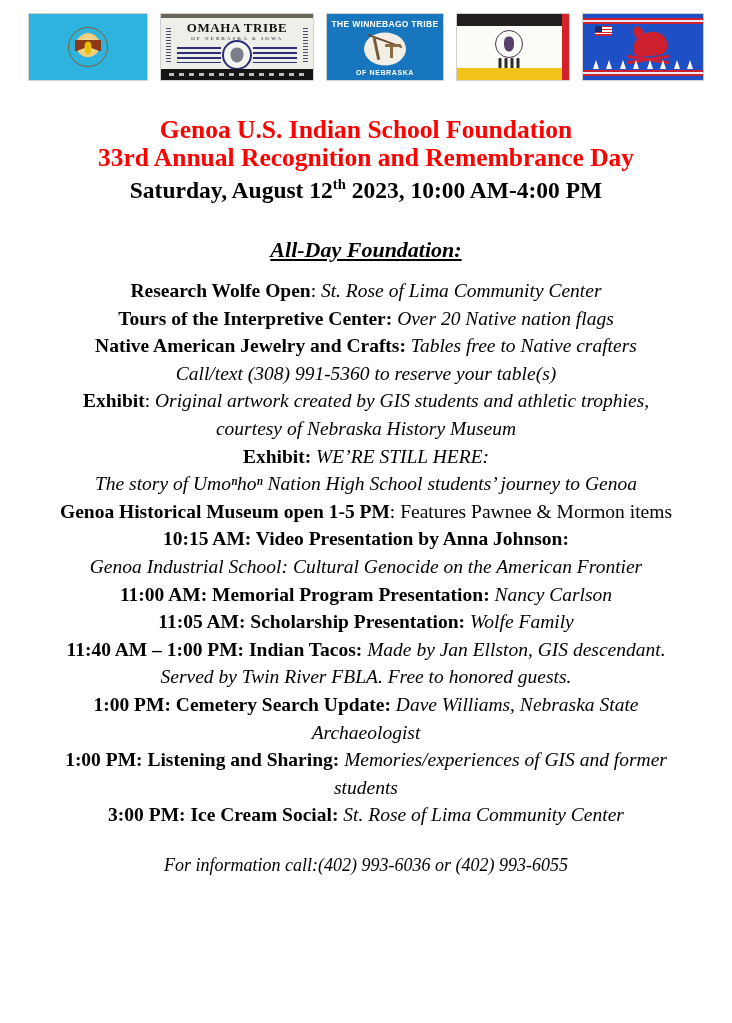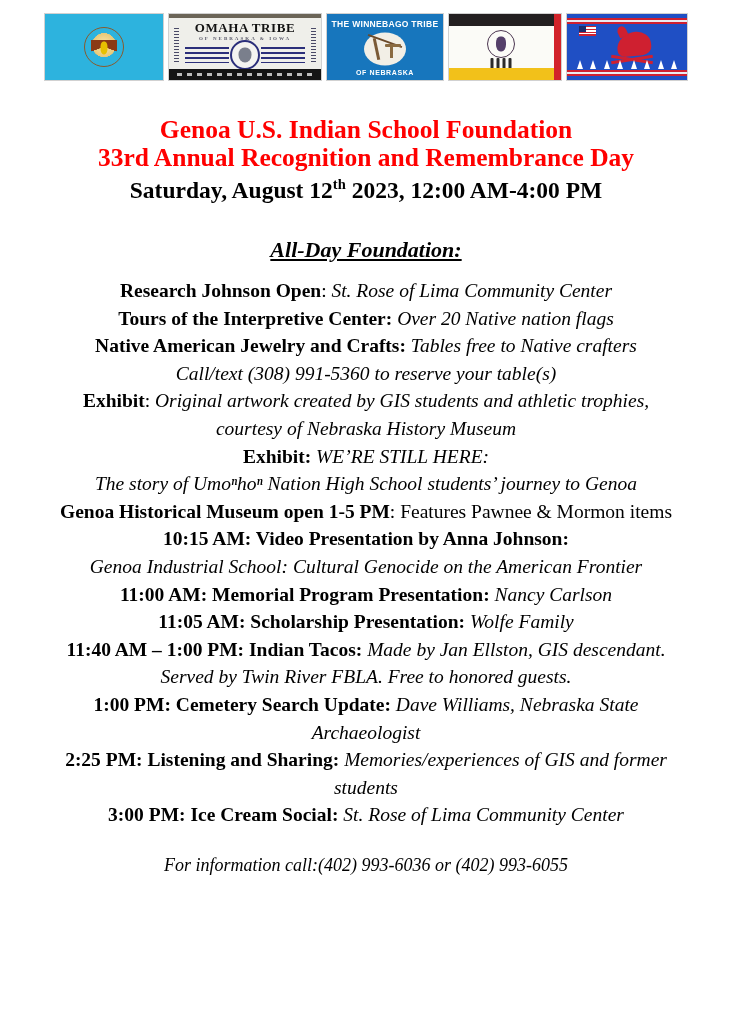--- a/index.html
+++ b/index.html
@@ -20,21 +20,21 @@
     position: relative;
     background: #ffffff;
     box-sizing: border-box;
   }
 
   
   .flag-banner {
     display: flex;
     justify-content: center;
     align-items: flex-start;
-    gap: 6px;
+    gap: 14px;
     padding-top: 14px;
     height: 80px;
   }
   .flag {
     height: 66px;
     position: relative;
     overflow: hidden;
     flex: none;
     box-shadow: 0 0 0 1px rgba(0,0,0,0.18);
   }
@@ -377,49 +377,49 @@
     </div>
 
   </div>
 
   <div class="body-text">
 
     <div class="title-block">
       <div class="title-red">Genoa U.S. Indian School Foundation</div>
       <div class="title-red">33rd Annual Recognition and Remembrance Day</div>
       <div class="title-black">
-        <span>Saturday, August 12</span><sup>th</sup><span> 2023, 12:00 AM-4:00 PM</span>
+        <span>Saturday, August 12</span><sup>th</sup><span> 2023, 10:00 AM-4:00 PM</span>
       </div>
     </div>
 
     <div class="section-head">All-Day Foundation:</div>
 
     <div id="all-day-list">
-        <div class="line"><b>Research Johnson Open</b>: <i>St. Rose of Lima Community Center</i></div>
+        <div class="line"><b>Research Wolfe Open</b>: <i>St. Rose of Lima Community Center</i></div>
         <div class="line"><b>Tours of the Interpretive Center:</b> <i>Over 20 Native nation flags</i></div>
         <div class="line"><b>Native American Jewelry and Crafts:</b> <i>Tables free to Native crafters</i></div>
         <div class="line"><i>Call/text (308) 991-5360 to reserve your table(s)</i></div>
         <div class="line"><b>Exhibit</b>: <i>Original artwork created by GIS students and athletic trophies,</i></div>
         <div class="line"><i>courtesy of Nebraska History Museum</i></div>
         <div class="line"><b>Exhibit:</b> <i>WE’RE STILL HERE:</i></div>
         <div class="line"><i>The story of Umoⁿhoⁿ Nation High School students’ journey to Genoa</i></div>
         <div class="line"><b>Genoa Historical Museum open 1-5 PM</b>: <span class="roman">Features Pawnee &amp; Mormon items</span></div>
       </div>
 
 
     <div id="scheduled-list">
         <div class="line"><b>10:15 AM: Video Presentation by Anna Johnson:</b></div>
         <div class="line"><i>Genoa Industrial School: Cultural Genocide on the American Frontier</i></div>
         <div class="line"><b>11:00 AM: Memorial Program Presentation:</b> <i>Nancy Carlson</i></div>
         <div class="line"><b>11:05 AM: Scholarship Presentation:</b> <i>Wolfe Family</i></div>
         <div class="line"><b>11:40 AM – 1:00 PM: Indian Tacos:</b> <i>Made by Jan Ellston, GIS descendant.</i></div>
         <div class="line"><i>Served by Twin River FBLA.  Free to honored guests.</i></div>
         <div class="line"><b>1:00 PM: Cemetery Search Update:</b> <i>Dave Williams, Nebraska State</i></div>
         <div class="line"><i>Archaeologist</i></div>
-        <div class="line"><b>2:25 PM:  Listening and Sharing:</b> <i>Memories/experiences of GIS and former</i></div>
+        <div class="line"><b>1:00 PM:  Listening and Sharing:</b> <i>Memories/experiences of GIS and former</i></div>
         <div class="line"><i>students</i></div>
         <div class="line"><b>3:00 PM: Ice Cream Social:</b> <i>St. Rose of Lima Community Center</i></div>
       </div>
 
     <div class="footer-line">For information call:(402) 993-6036 or (402) 993-6055</div>
 
   </div>
 
 </div>
 

